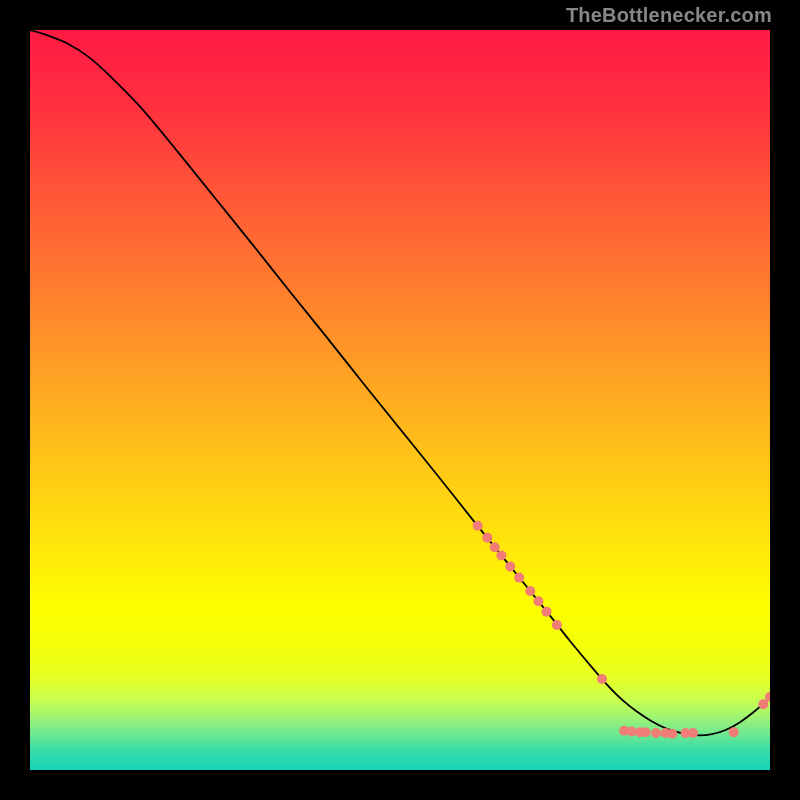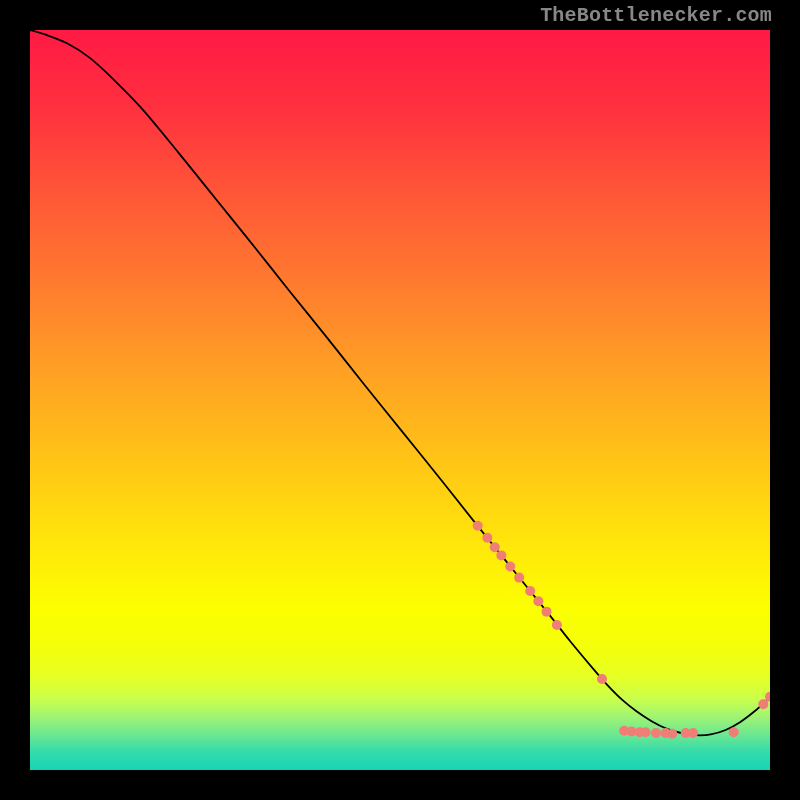--- a/index.html
+++ b/index.html
@@ -38,21 +38,21 @@
     left: 0;
     top: 0;
     width: 740px;
     height: 740px;
     overflow: visible;
   }
   .watermark {
     position: absolute;
     z-index: 20;
     color: #878787;
-    font-family: Liberation Mono, monospace;
+    font-family: Liberation Sans, sans-serif;
     font-weight: bold;
     letter-spacing: 0.2px;
   }
 </style>
 </head>
 <body>
 
 <div class="frame">
 
   <div class="watermark" style="font-size: 20px; right: 28px; top: 4px;">TheBottlenecker.com</div>

